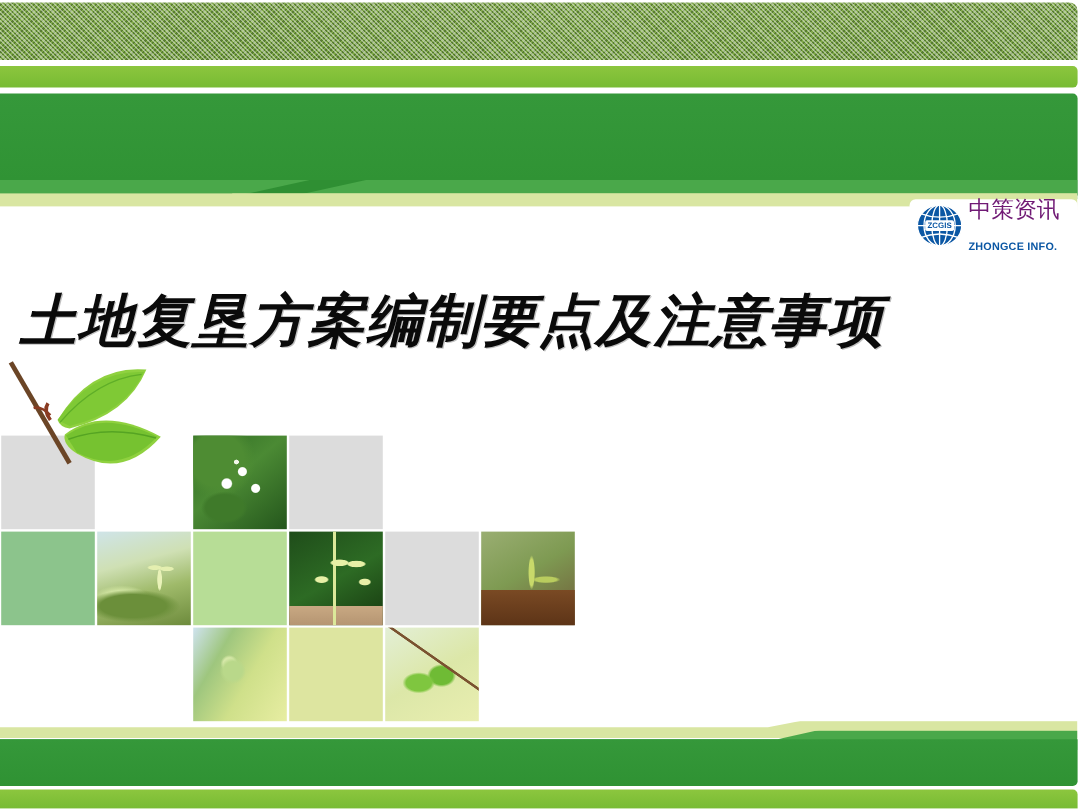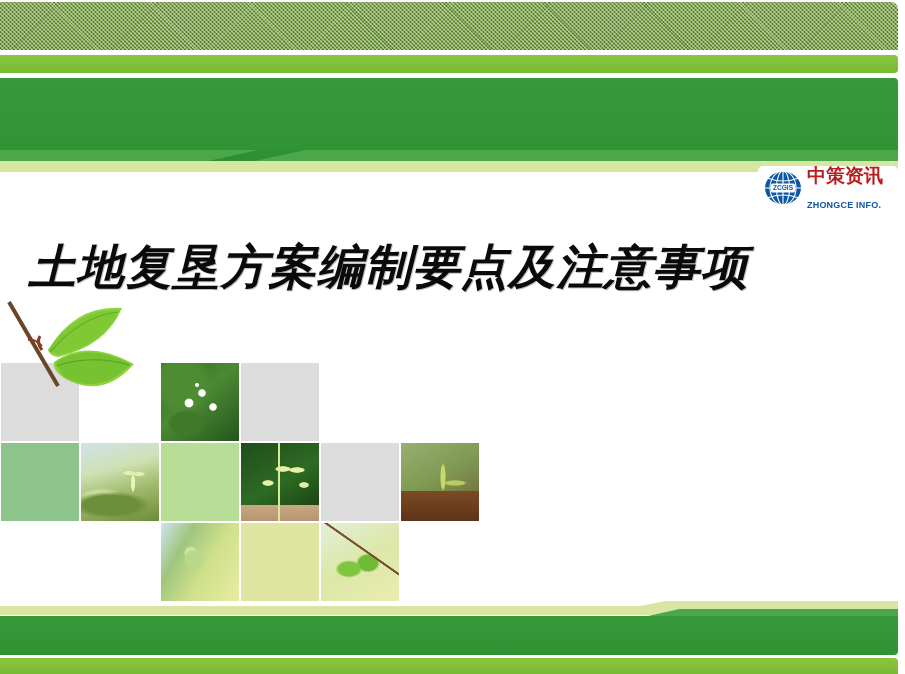--- a/index.html
+++ b/index.html
@@ -111,22 +111,22 @@
     height: 38px;
     flex: 0 0 auto;
   }
   .logo-text {
     margin-left: 4px;
     line-height: 1;
   }
   .logo-cn {
     display: block;
     font-size: 19px;
-    font-weight: bold;
-    color: #b91c1c;
+    font-weight: normal;
+    color: #701a75;
     letter-spacing: 0px;
     font-family: "DejaVu Sans", sans-serif;
   }
   .logo-en {
     display: block;
     font-size: 9px;
     font-weight: bold;
     color: #0b57a4;
     letter-spacing: 0.2px;
     margin-top: 16px;
@@ -141,21 +141,20 @@
     width: 753px;
     text-align: center;
     font-family: "DejaVu Sans", sans-serif;
     font-size: 47px;
     font-weight: bold;
     font-style: italic;
     color: #0a0a0a;
     letter-spacing: 1px;
     white-space: nowrap;
     text-shadow: 1px 1px 0 rgba(0,0,0,0.25);
-    padding-left: 12px;
   }
 
   
   .mosaic { position: absolute; left: 0; top: 0; width: 905px; height: 674px; }
   .tile {
     position: absolute;
     width: 78px;
     height: 78px;
     background-size: cover;
     background-position: center;

